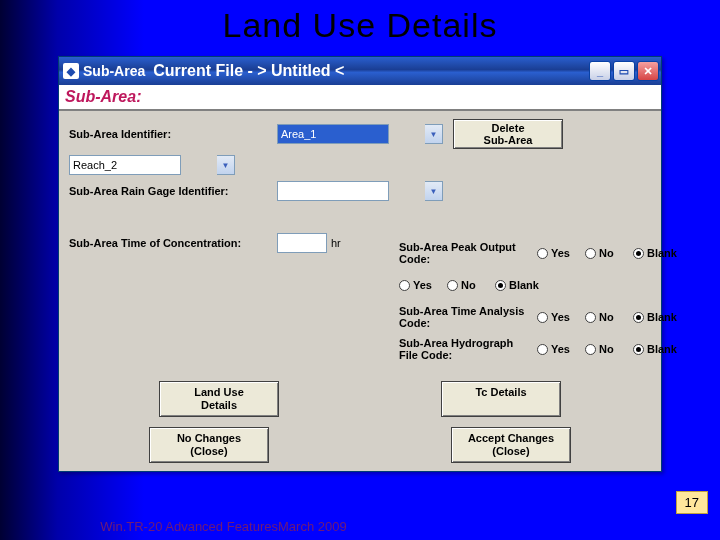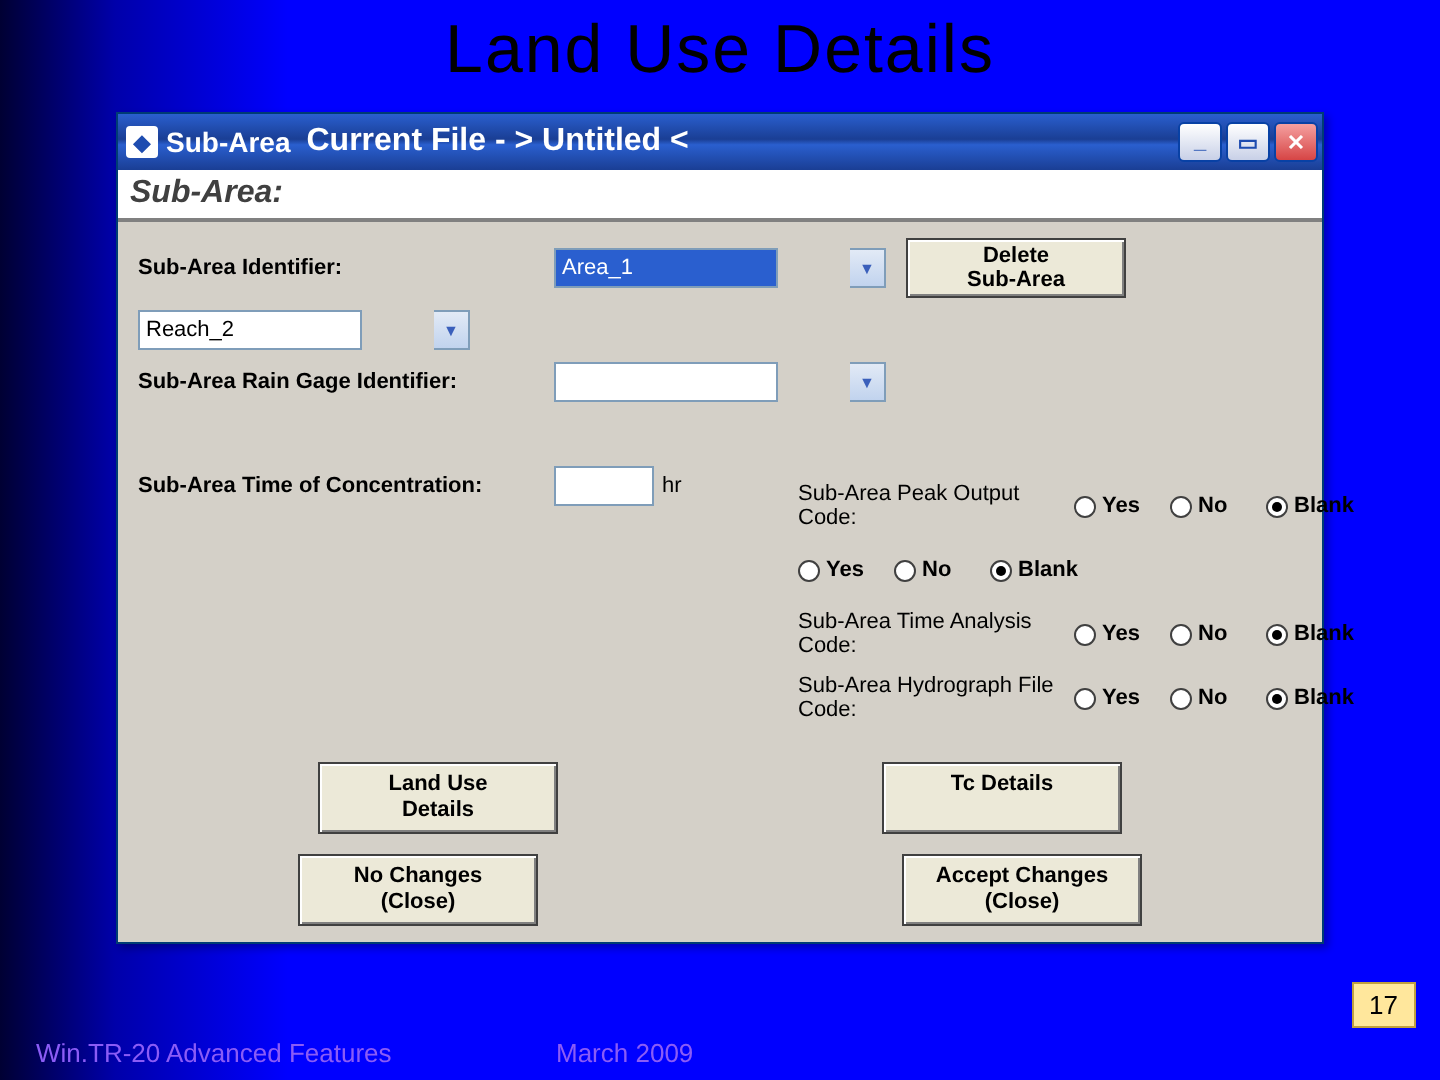--- a/index.html
+++ b/index.html
@@ -64,21 +64,21 @@
   .header-strip {
     height: 26px;
     background:#fff;
     border-bottom:2px solid #808080;
     padding: 2px 6px;
     display:flex;align-items:center;
   }
   .header-label {
     font-style: italic;
     font-weight: bold;
-    color: #404040;
+    color: #be185d;
     font-size: 16px;
   }
   .body-area {
     padding: 8px 8px 8px 10px;
     font-size: 11px;
     font-weight: bold;
     color:#000;
   }
   .row { display:flex; align-items:center; margin-bottom:6px; }
   .left-label { width: 208px; }
@@ -105,21 +105,21 @@
     padding:4px 8px;
     font-size:11px; font-weight:bold;
     text-align:center; cursor:pointer;
     box-shadow: inset 1px 1px 0 #fff, inset -1px -1px 0 #808080;
   }
   .delete-btn { width:110px; margin-left:10px; padding:2px 4px; line-height:12px;}
   .right-block {
     position:absolute; left:340px; top:180px; width:300px;
   }
   .rb-row { display:flex; align-items:center; height:32px; }
-  .rb-label { width:138px; font-size:11px; font-weight:normal; line-height:12px; padding-right:4px;}
+  .rb-label { width:138px; font-size:11px; font-weight:bold; line-height:12px; padding-right:4px;}
   .rb-opts { display:flex; gap:4px; }
   .radio-lbl { display:flex; align-items:center; font-weight:bold; font-size:11px; width:44px; }
   .radio-lbl.last { width:50px; }
   .radio {
     width:11px;height:11px;border:1px solid #404040;border-radius:50%;
     background:#fff;margin-right:3px;display:inline-flex;align-items:center;justify-content:center;
   }
   .radio.checked::after{content:"";width:5px;height:5px;background:#000;border-radius:50%;}
   .toc-row {
     display:flex; align-items:center; margin-top:32px;
@@ -130,21 +130,21 @@
   .bottom-buttons {
     position:absolute; left:0; right:0; bottom:8px;
     display:flex; justify-content:space-around; padding:0 10px;
     flex-wrap:wrap;
   }
   .bb-row { display:flex; width:100%; justify-content:space-between; margin-bottom:10px; padding:0 90px;}
   .bb-row2 { display:flex; width:100%; justify-content:space-between; padding:0 80px;}
   .big-btn { width:120px; padding:4px 6px; line-height:13px; }
   .footer {
     position:absolute; bottom:6px; left:18px; right:0;
-    display:flex; align-items:center; color:#8b5cf6; font-size:13px;
+    display:flex; align-items:center; color:#701a75; font-size:13px;text-align:right;
   }
   .footer-left { width:260px; }
   .footer-mid { }
   .page-num {
     position:absolute; right:12px; bottom:26px;
     background:#ffe79c; color:#000; padding:3px 8px; font-size:13px;
     border:1px solid #c0a040;
   }
 </style>
 </head>

